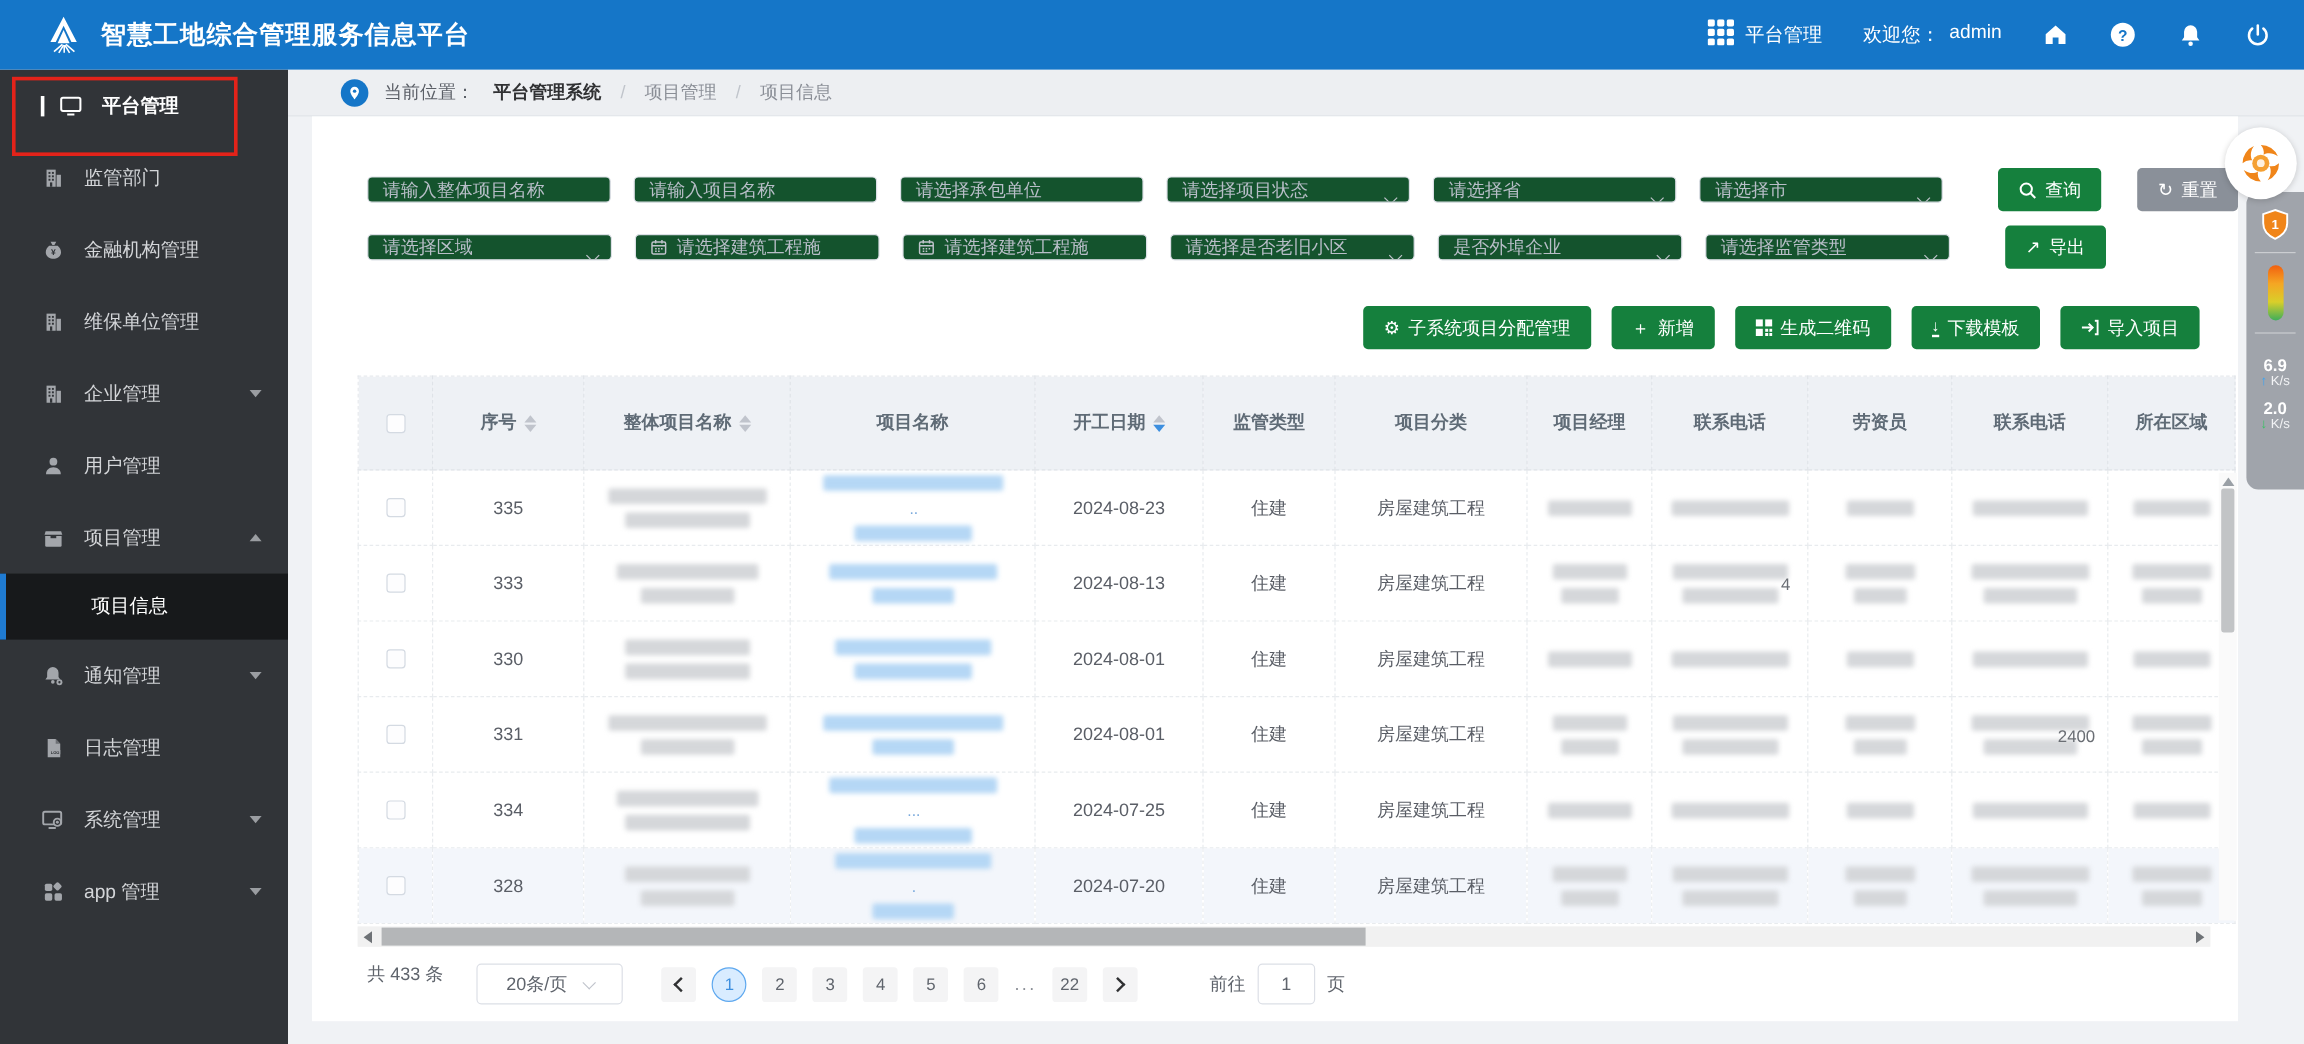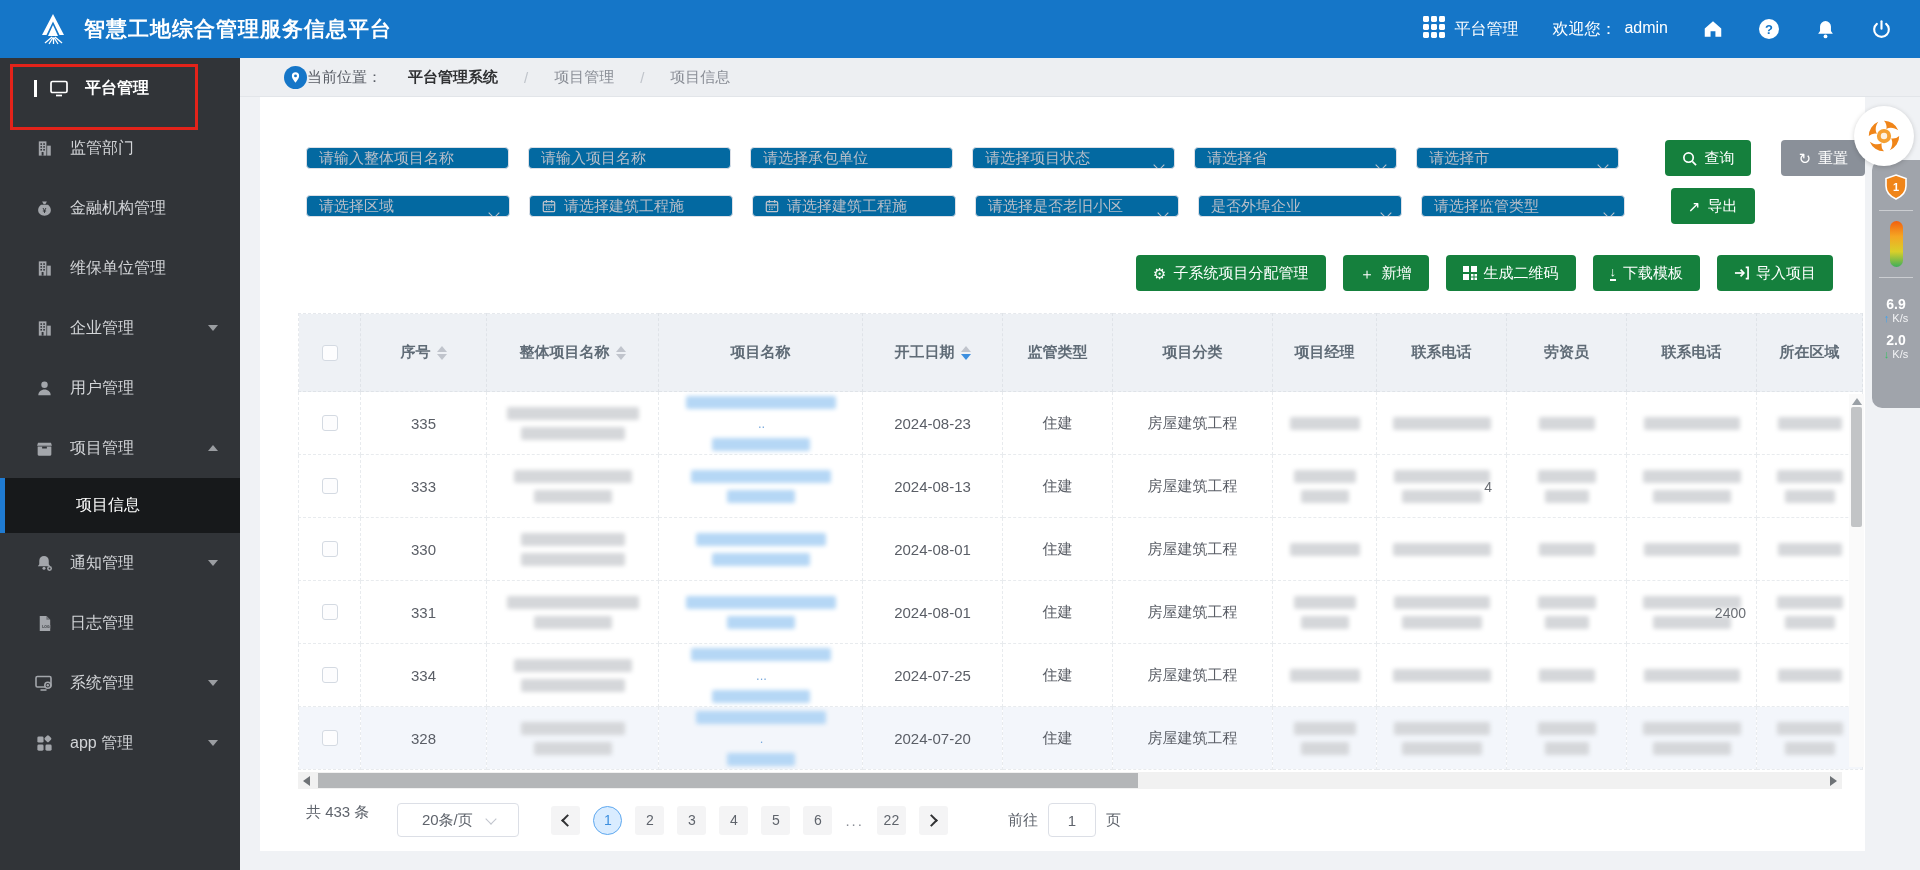--- a/index.html
+++ b/index.html
@@ -32,31 +32,31 @@
     background:#17191b; color:#fff; font-size:16px; cursor:pointer; position:relative; }
   .sub-item .active-bar { position:absolute; left:0; top:0; width:5px; height:100%; background:#1f7bd2; }
   .anno-box { position:absolute; left:10px; top:6px; width:188px; height:66px;
     border:3px solid #e3231a; pointer-events:none; z-index:40; }
 
   
   .crumbbar { position:absolute; left:240px; top:58px; width:1680px; height:39px;
     background:#edeff2; border-bottom:1px solid #e2e5e9; display:flex; align-items:center; }
   .pin { width:23px; height:23px; border-radius:50%; background:#1576c8; margin-left:44px;
     display:flex; align-items:center; justify-content:center; }
-  .crumb-txt { font-size:15px; color:#8a8e96; display:flex; gap:26px; align-items:center; }
+  .crumb-txt { margin-left:13px; font-size:15px; color:#8a8e96; display:flex; gap:16px; align-items:center; }
   .crumb-txt .cur { color:#303133; font-weight:bold; }
   .crumb-sep { color:#c0c4cb; }
 
   
   .card { position:absolute; left:260px; top:97px; width:1605px; height:754px; background:#fff; }
 
   
   .filters { margin:43px 0 0 46px; }
   .f-row { display:flex; gap:19px; height:36px; margin-bottom:12px; align-items:center; }
-  .f-field { width:204px; height:22px; border:1px solid #dcdfe6; border-radius:4px; background:#0369a1;
+  .f-field { width:204px; height:22px; border:1px solid #dcdfe6; border-radius:4px; background:#14532d;
     display:flex; align-items:center; padding:0 12px; font-size:15px; color:#b8bec8; cursor:text; position:relative; white-space:nowrap; overflow:hidden; }
   .f-field .chev { position:absolute; right:11px; top:13px; width:8px; height:8px;
     border-right:1.6px solid #c0c4cc; border-bottom:1.6px solid #c0c4cc; transform:rotate(45deg); }
   .f-field .cal { margin-right:8px; flex:0 0 auto; color:#c0c4cc; display:flex; }
   .btn { height:36px; border:none; border-radius:4px; color:#fff; font-size:15px;
     display:inline-flex; align-items:center; justify-content:center; gap:7px; cursor:pointer;
     font-family:inherit; padding:0 17px; white-space:nowrap; }
   .btn.blue { background:#15803d; }
   .btn.gray { background:#8a9099; }
   .btn .uic { font-size:15px; line-height:1; }

